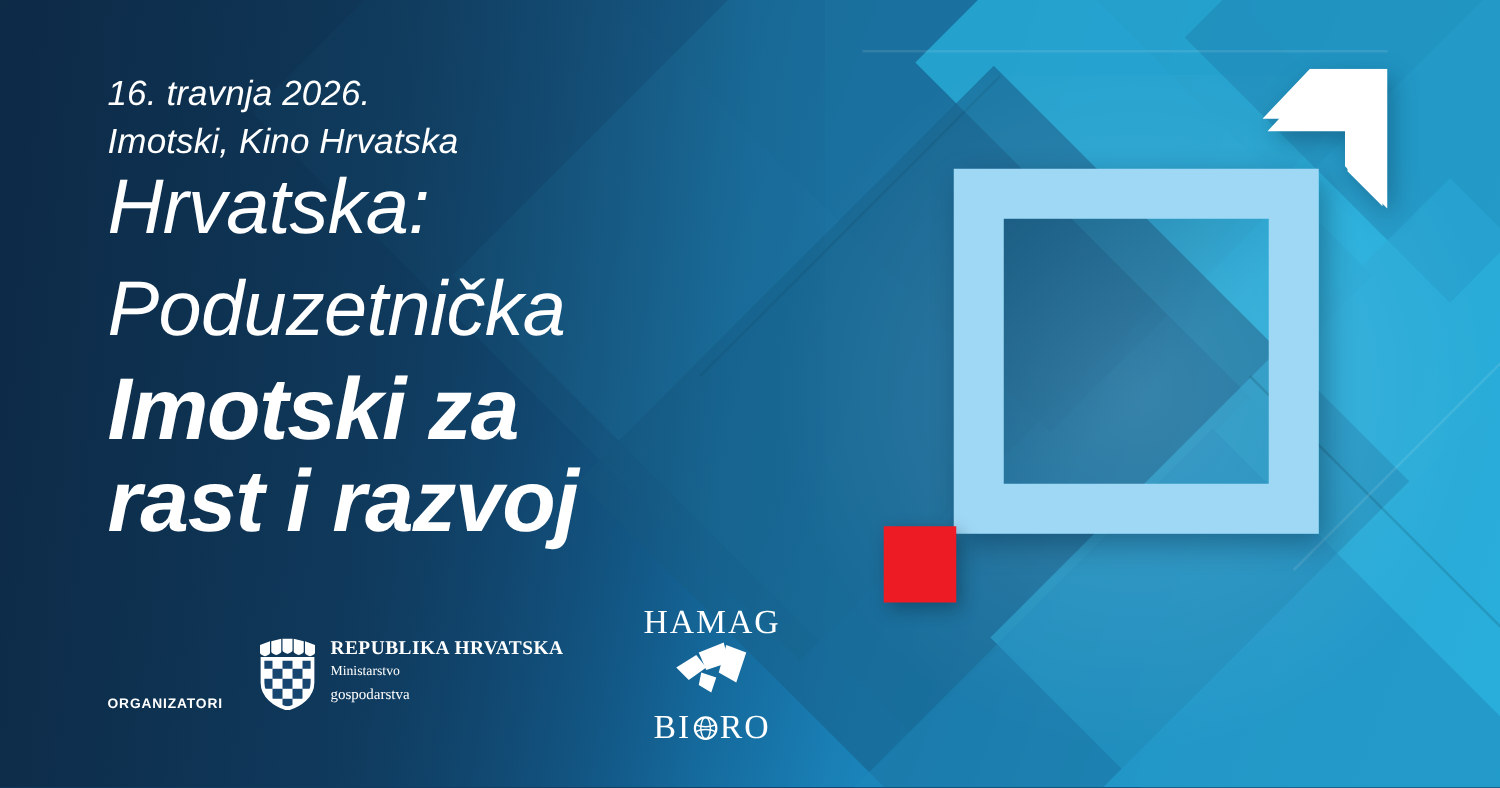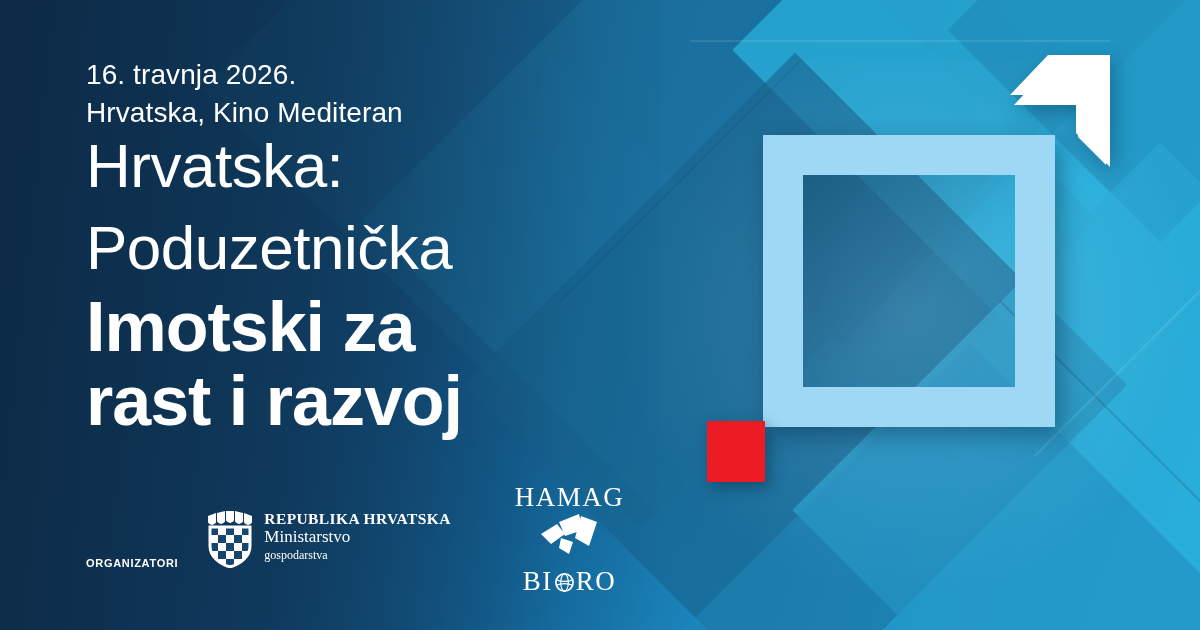--- a/index.html
+++ b/index.html
@@ -51,38 +51,38 @@
      background:linear-gradient(135deg, rgba(10,52,82,.30), rgba(10,52,82,0) 60%);}
 
   .red-square{position:absolute;left:707px;top:421px;width:58px;height:61px;
      background:#ed1c24;box-shadow:4px 5px 14px rgba(3,25,45,.4);}
 
   
   .arrow{position:absolute;left:1010px;top:55px;width:100px;height:112px;
      filter:drop-shadow(5px 7px 10px rgba(4,40,66,.35));}
 
   
-  .copy{position:absolute;left:86px;top:56px;width:620px;}
+  .copy{position:absolute;left:86px;top:56px;width:620px;font-style:italic;}
   .date-line{color:#ffffff;font-size:28px;line-height:38px;font-weight:400;
      letter-spacing:.1px;}
   .title-light{color:#ffffff;font-size:62px;line-height:68px;font-weight:300;
      margin-top:14px;letter-spacing:-.5px;}
   .title-bold{color:#ffffff;font-size:70px;line-height:74px;font-weight:700;
      margin-top:8px;letter-spacing:-1px;}
 
   
   .footer{position:absolute;left:86px;bottom:34px;display:flex;align-items:center;}
   .organizatori{color:#ffffff;font-size:11px;font-weight:700;letter-spacing:.7px;
      white-space:nowrap;margin-top:48px;}
 
   .gov-logo{display:flex;margin-left:28px;}
   .coa{width:48px;height:58px;flex:0 0 auto;}
   .gov-text{margin-left:10px;color:#ffffff;font-family:"Liberation Serif", serif;}
   .gov-l1{font-size:15.5px;font-weight:700;letter-spacing:.4px;line-height:18px;}
-  .gov-l2{font-size:17px;font-weight:400;line-height:18px;}
+  .gov-l2{font-size:11px;font-weight:400;line-height:18px;}
   .gov-l3{font-size:12px;font-weight:400;line-height:18px;}
 
   .hamag{display:flex;align-items:center;margin-left:64px;color:#ffffff;
      font-family:"Liberation Serif", serif;flex-direction:column;}
   .hamag-word{font-size:27px;letter-spacing:1.5px;line-height:30px;}
   .hamag-mark{width:62px;height:44px;margin:0 6px 10px 6px;}
   .bicro-o{width:21px;height:21px;display:inline-block;vertical-align:-3px;margin:0 1px;}
 </style>
 </head>
 <body>
@@ -110,21 +110,21 @@
   <div class="sq-frame"></div>
   <div class="red-square"></div>
 
   <svg class="arrow" viewBox="0 0 100 112">
     <polygon points="38,0 100,0 100,112 66,78 66,40 28,40 0,40" fill="#ffffff" transform="translate(0,0)"></polygon>
     <polygon points="30,22 96,22 96,110 68,82 68,50 4,50" fill="#ffffff"></polygon>
   </svg>
 
   <div class="copy">
     <div class="date-line">16. travnja 2026.</div>
-    <div class="date-line">Hrvatska, Kino Mediteran</div>
+    <div class="date-line">Imotski, Kino Hrvatska</div>
     <div class="title-light" style="margin-top:0;">Hrvatska:</div>
     <div class="title-light">Poduzetnička</div>
     <div class="title-bold">Imotski za</div>
     <div class="title-bold" style="margin-top:0;">rast i razvoj</div>
   </div>
 
   <div class="footer">
 
     <div class="organizatori">ORGANIZATORI</div>
 

